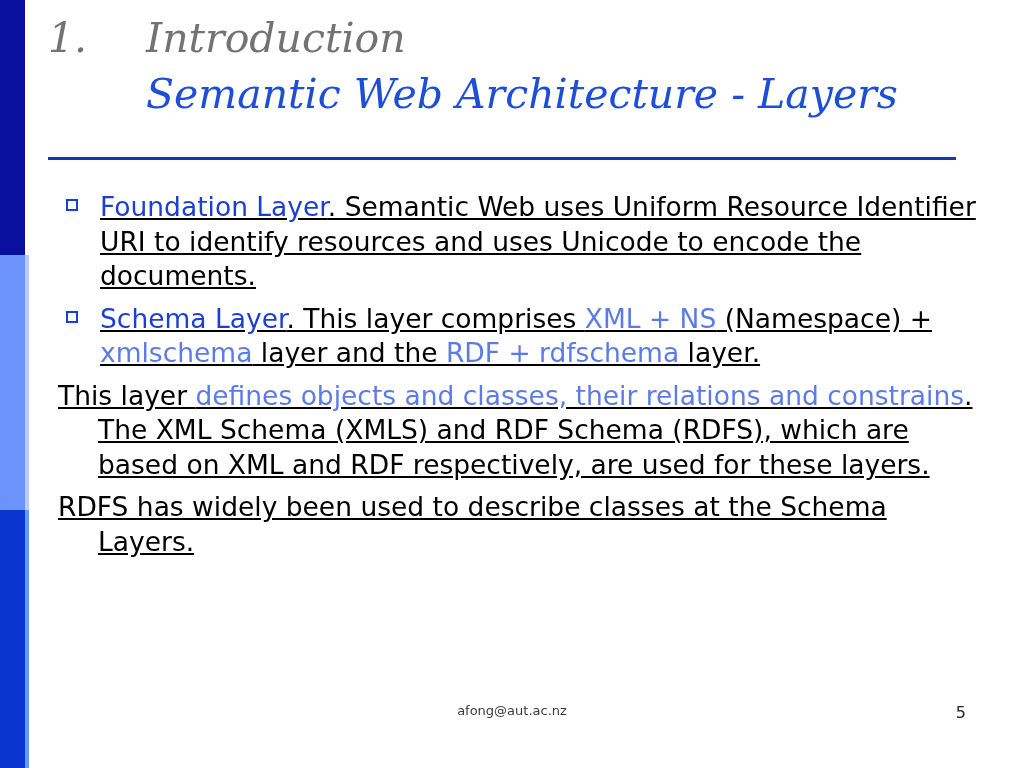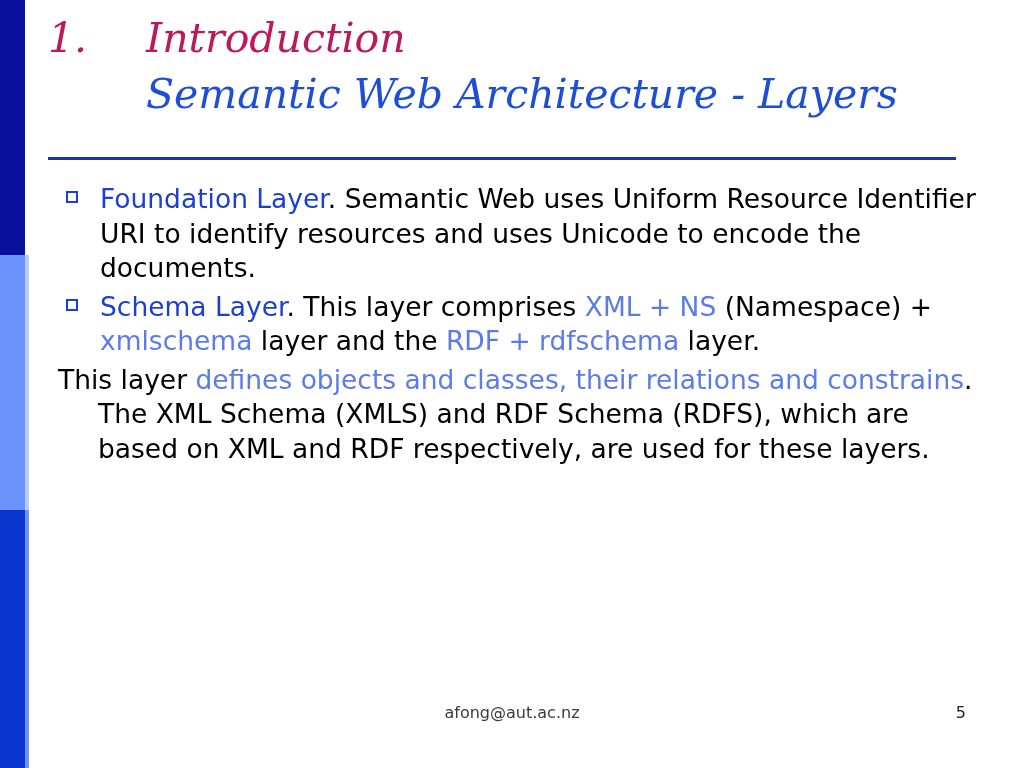--- a/index.html
+++ b/index.html
@@ -81,21 +81,22 @@
     position: absolute;
     left: 58px;
     top: 182px;
     width: 920px;
     font-size: 26.5px;
     line-height: 34.5px;
     color: #000000;
   }
   .para {
     position: relative;
-    margin: 0 0 4px 0;
+    margin: 8px 0 4px 0;
+    text-decoration: underline;
   }
   .para.bulleted {
     padding-left: 42px;
   }
   .para.plain {
     padding-left: 0px;
     text-indent: 0;
   }
   .para.plain .ptext {
     display: block;
@@ -118,21 +119,21 @@
   .c-ltblue  { color: #5b7ce8; }
   .c-black   { color: #000000; }
 
   
   #footer-email {
     position: absolute;
     left: 0;
     top: 703px;
     width: 1024px;
     text-align: center;
-    font-size: 16px;
+    font-size: 13px;
     color: #3b3b3b;
   }
   #footer-page {
     position: absolute;
     right: 58px;
     top: 703px;
     font-size: 16px;
     color: #222222;
     text-align: right;
   }
@@ -143,35 +144,38 @@
 <div id="sidebar">
   <div class="side-seg" id="seg-top" style="background: rgb(10, 16, 158);"></div>
   <div class="side-seg-edge" id="seg-top-edge" style="background: rgb(255, 255, 255);"></div>
   <div class="side-seg" id="seg-mid" style="background: rgb(107, 147, 251);"></div>
   <div class="side-seg-edge" id="seg-mid-edge" style="background: rgb(185, 203, 253);"></div>
   <div class="side-seg" id="seg-bottom" style="background: rgb(10, 53, 207);"></div>
   <div class="side-seg-edge" id="seg-bottom-edge" style="background: rgb(107, 147, 251);"></div>
 </div>
 
 <div id="title-block">
-  <div class="title-line" id="title-line-1" style="color: #be185d;">
+  <div class="title-line" id="title-line-1" style="color: #737373;">
     <span id="title-num">1.</span><span>Introduction</span>
   </div>
   <div class="title-line" id="title-line-2" style="color: #1d4ed8;">Semantic Web Architecture - Layers</div>
 </div>
 <div id="title-rule" style="background: rgb(27, 54, 168);"></div>
 
 <div id="content">
     <div class="para bulleted">
       <span class="bullet-mark" style="border-color: rgb(27, 63, 208);"></span>
       <span class="ptext"><span class="c-blue" style="color: rgb(27, 63, 208);">Foundation Layer</span><span class="c-black" style="color: rgb(0, 0, 0);">. Semantic Web uses Uniform Resource Identifier URI to identify resources and uses Unicode to encode the documents.</span></span>
     </div>
     <div class="para bulleted">
       <span class="bullet-mark" style="border-color: rgb(27, 63, 208);"></span>
       <span class="ptext"><span class="c-blue" style="color: rgb(27, 63, 208);">Schema Layer</span><span class="c-black" style="color: rgb(0, 0, 0);">. This layer comprises </span><span class="c-ltblue" style="color: rgb(91, 124, 232);">XML + NS</span><span class="c-black" style="color: rgb(0, 0, 0);"> (Namespace) + </span><span class="c-ltblue" style="color: rgb(91, 124, 232);">xmlschema</span><span class="c-black" style="color: rgb(0, 0, 0);"> layer and the </span><span class="c-ltblue" style="color: rgb(91, 124, 232);">RDF + rdfschema</span><span class="c-black" style="color: rgb(0, 0, 0);"> layer.</span></span>
     </div>
     <div class="para plain">
       <span class="ptext"><span class="c-black" style="color: rgb(0, 0, 0);">This layer </span><span class="c-ltblue" style="color: rgb(91, 124, 232);">defines objects and classes, their relations and constrains</span><span class="c-black" style="color: rgb(0, 0, 0);">. The XML Schema (XMLS) and RDF Schema (RDFS), which are based on XML and RDF respectively, are used for these layers.</span></span>
     </div>
+    <div class="para plain">
+      <span class="ptext"><span class="c-black" style="color: rgb(0, 0, 0);">RDFS has widely been used to describe classes at the Schema Layers.</span></span>
+    </div>
   </div>
 
 <div id="footer-email">afong@aut.ac.nz</div>
 <div id="footer-page">5</div>
 
 </body></html>

